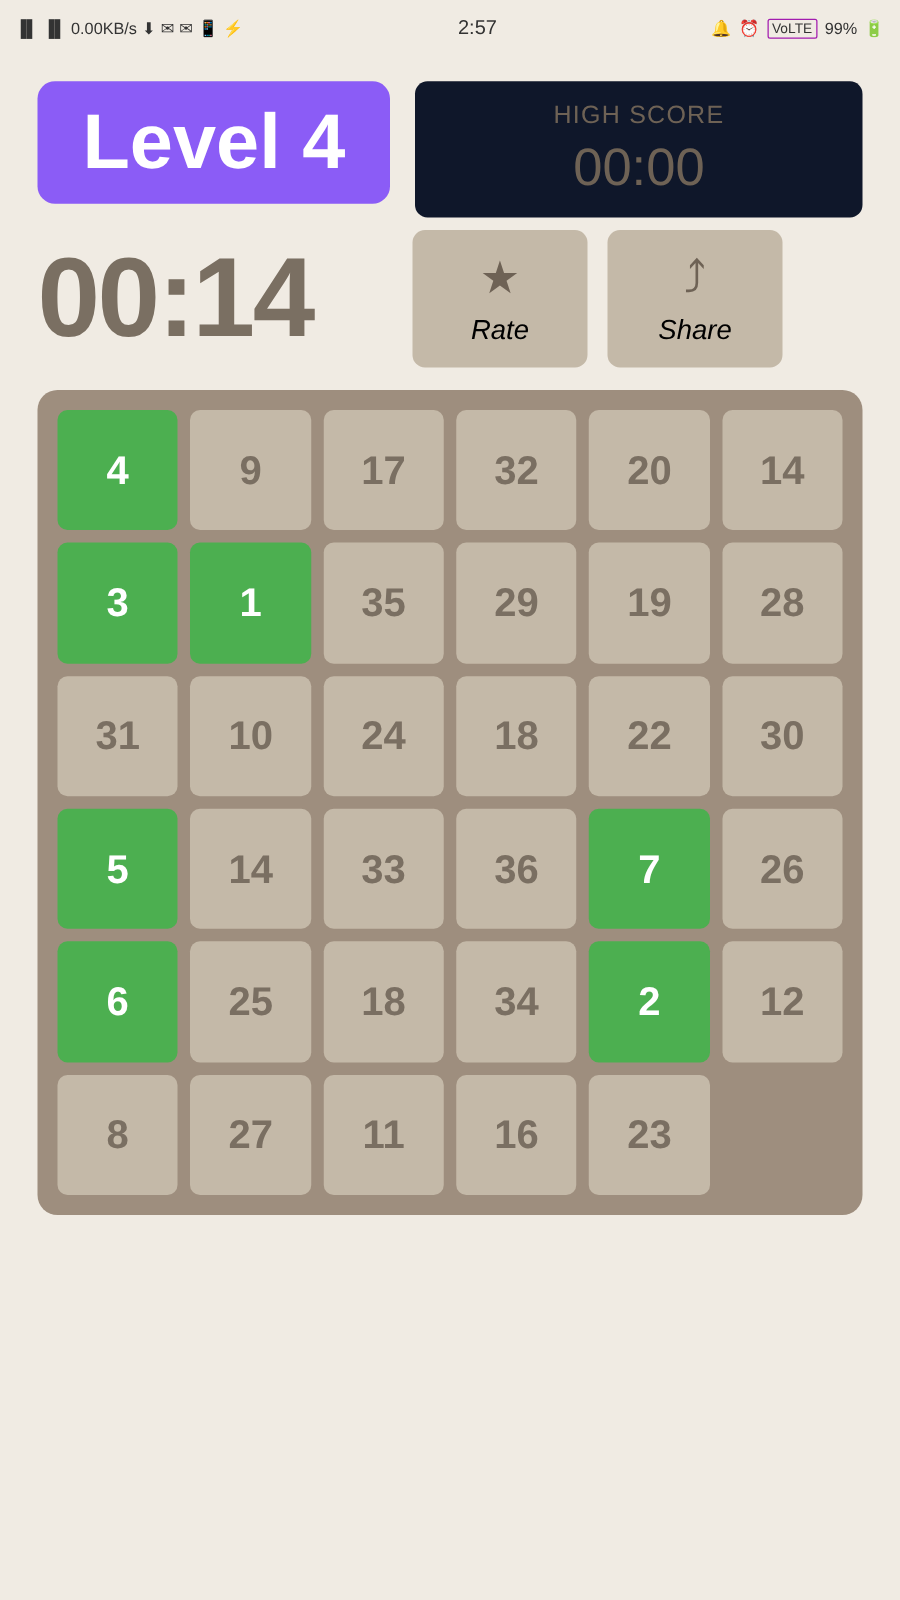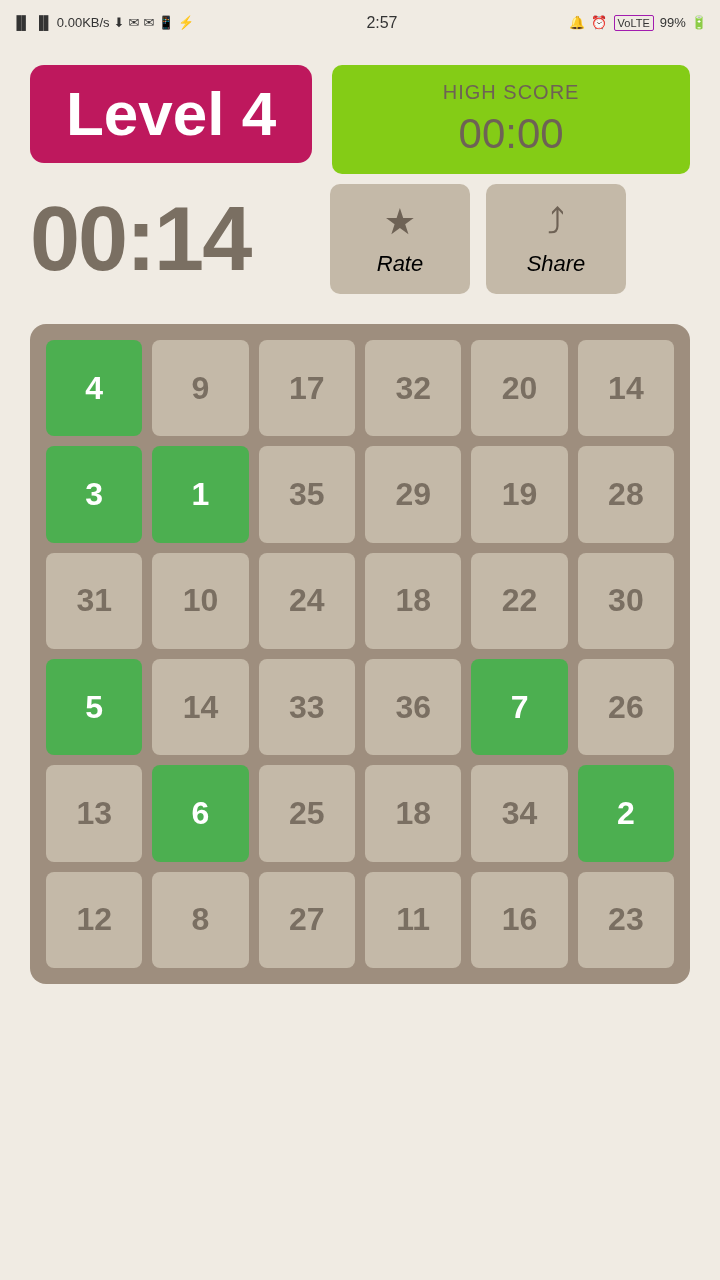--- a/index.html
+++ b/index.html
@@ -52,35 +52,35 @@
 
     
     .top-row {
       display: flex;
       align-items: flex-start;
       gap: 20px;
       margin-bottom: 10px;
     }
 
     .level-badge {
-      background-color: #be185d;
+      background-color: #8b5cf6;
       border-radius: 14px;
       padding: 18px 36px;
       min-width: 280px;
     }
 
     .level-badge-text {
       font-size: 62px;
       font-weight: bold;
       color: white;
       line-height: 1;
     }
 
     .high-score-box {
-      background-color: #84cc16;
+      background-color: #0f172a;
       border-radius: 10px;
       padding: 16px 20px;
       flex: 1;
       text-align: center;
       min-height: 100px;
       display: flex;
       flex-direction: column;
       align-items: center;
       justify-content: center;
     }
@@ -96,21 +96,21 @@
       font-size: 42px;
       color: #6e6255;
       font-weight: normal;
     }
 
     
     .timer-row {
       display: flex;
       align-items: center;
       gap: 20px;
-      margin-bottom: 30px;
+      margin-bottom: 18px;
     }
 
     .timer-display {
       font-size: 90px;
       font-weight: bold;
       color: #7a6f62;
       letter-spacing: -2px;
       min-width: 280px;
     }
 
@@ -243,21 +243,20 @@
       <div class="grid-cell">24</div>
       <div class="grid-cell">18</div>
       <div class="grid-cell">22</div>
       <div class="grid-cell">30</div>
       <div class="grid-cell highlighted">5</div>
       <div class="grid-cell">14</div>
       <div class="grid-cell">33</div>
       <div class="grid-cell">36</div>
       <div class="grid-cell highlighted">7</div>
       <div class="grid-cell">26</div>
-      <div class="grid-cell">13</div>
       <div class="grid-cell highlighted">6</div>
       <div class="grid-cell">25</div>
       <div class="grid-cell">18</div>
       <div class="grid-cell">34</div>
       <div class="grid-cell highlighted">2</div>
       <div class="grid-cell">12</div>
       <div class="grid-cell">8</div>
       <div class="grid-cell">27</div>
       <div class="grid-cell">11</div>
       <div class="grid-cell">16</div>

